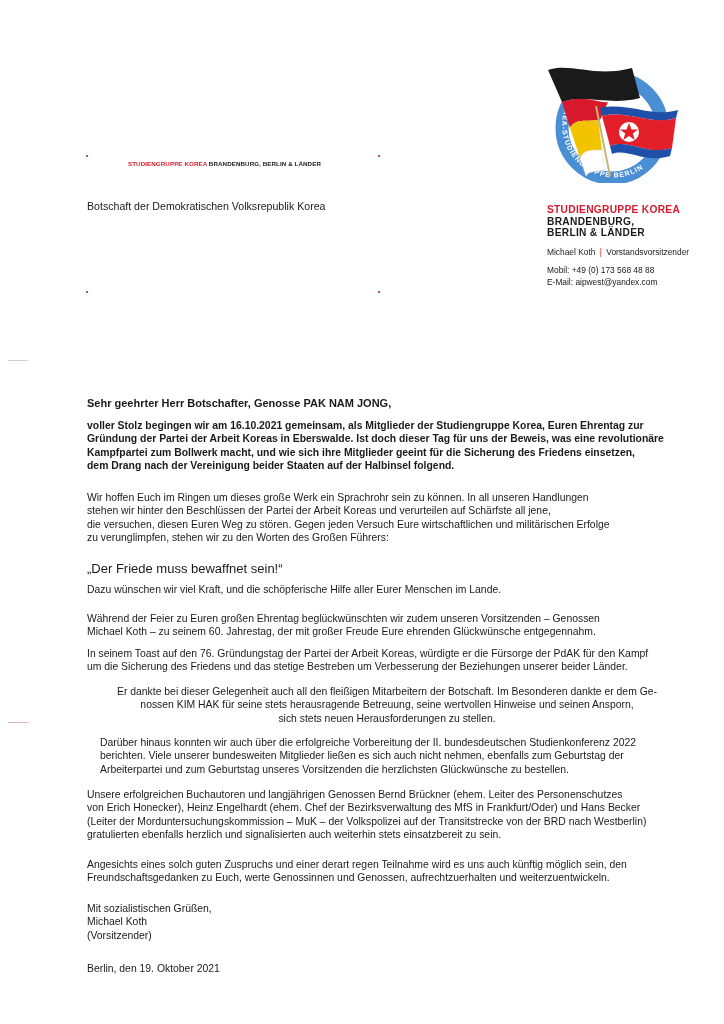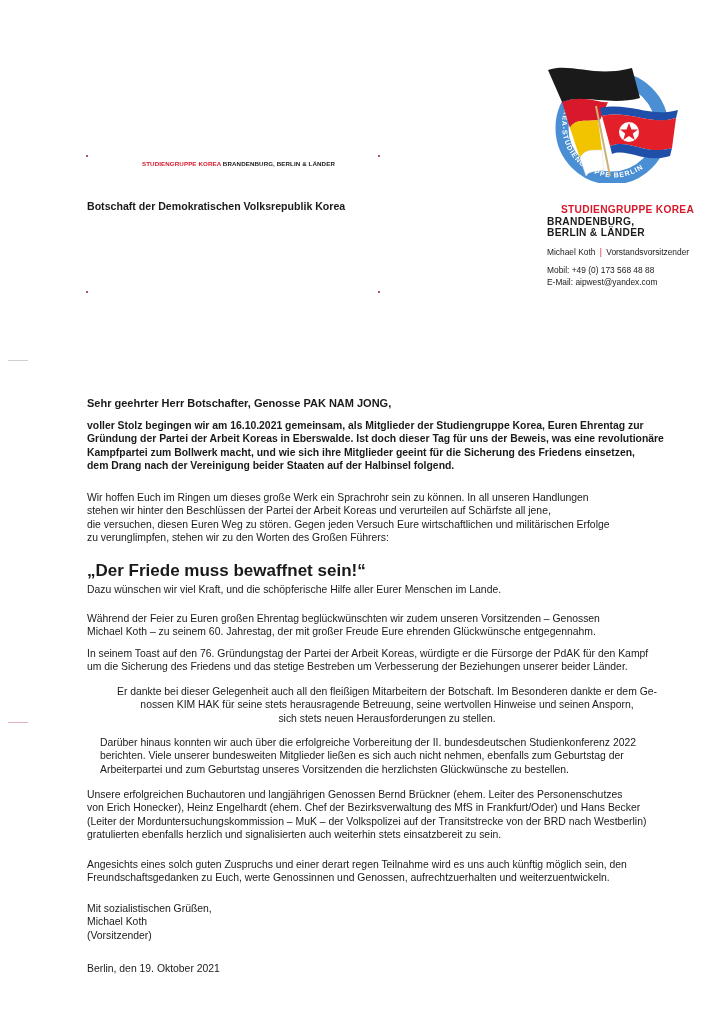--- a/index.html
+++ b/index.html
@@ -1,36 +1,36 @@
 <!DOCTYPE html>
 <html><head>
 <meta charset="utf-8">
 <style>
   html, body { margin: 0; padding: 0; background: #ffffff; }
   body { width: 724px; height: 1024px; position: relative; overflow: hidden;
          font-family: "Liberation Sans", "DejaVu Sans", sans-serif; color: #1a1a1a; }
   .abs { position: absolute; }
-  .red { color: #d7192b; margin-left: 14px; }
+  .red { color: #d7192b; }
   .mark { position: absolute; width: 2px; height: 2px; background: #b05070; }
   .foldmark { position: absolute; height: 1px; background: #e3b0b8; width: 20px; left: 8px; }
   .foldmark.gray { background: #d0d0d0; }
 
   .sender-line { left: 128px; top: 160px; font-size: 6.2px; font-weight: bold; letter-spacing: 0.1px; }
   .recipient { left: 87px; top: 200px; font-size: 10.6px; line-height: 13.5px; }
-  .recipient .name { font-weight: bold; }
+  .recipient .name { font-weight: normal; }
 
   .brand { left: 547px; top: 204px; font-size: 10.2px; font-weight: bold; line-height: 11.5px; letter-spacing: 0.3px; }
   .person { left: 547px; top: 247px; font-size: 8.4px; }
   .person .sep { color: #d7192b; margin: 0 2px; }
   .contact { left: 547px; top: 265px; font-size: 8.4px; line-height: 11.5px; }
 
   .salutation { left: 87px; top: 397px; font-size: 11px; font-weight: bold; }
   .body-text { left: 87px; width: 600px; font-size: 10.4px; line-height: 13.4px; white-space: pre-line; }
   .bold { font-weight: bold; }
-  .quote { left: 87px; top: 561px; font-size: 17px; font-weight: bold; }
+  .quote { left: 87px; top: 561px; font-size: 13px; font-weight: normal; }
 
   .logo { left: 540px; top: 58px; width: 140px; height: 125px; }
 </style>
 </head>
 <body>
 
 <div class="abs logo">
   <svg width="140" height="125" viewBox="0 0 140 125">
 
     <circle cx="72" cy="70" r="50" fill="none" stroke="#4a8fd4" stroke-width="13"></circle>

